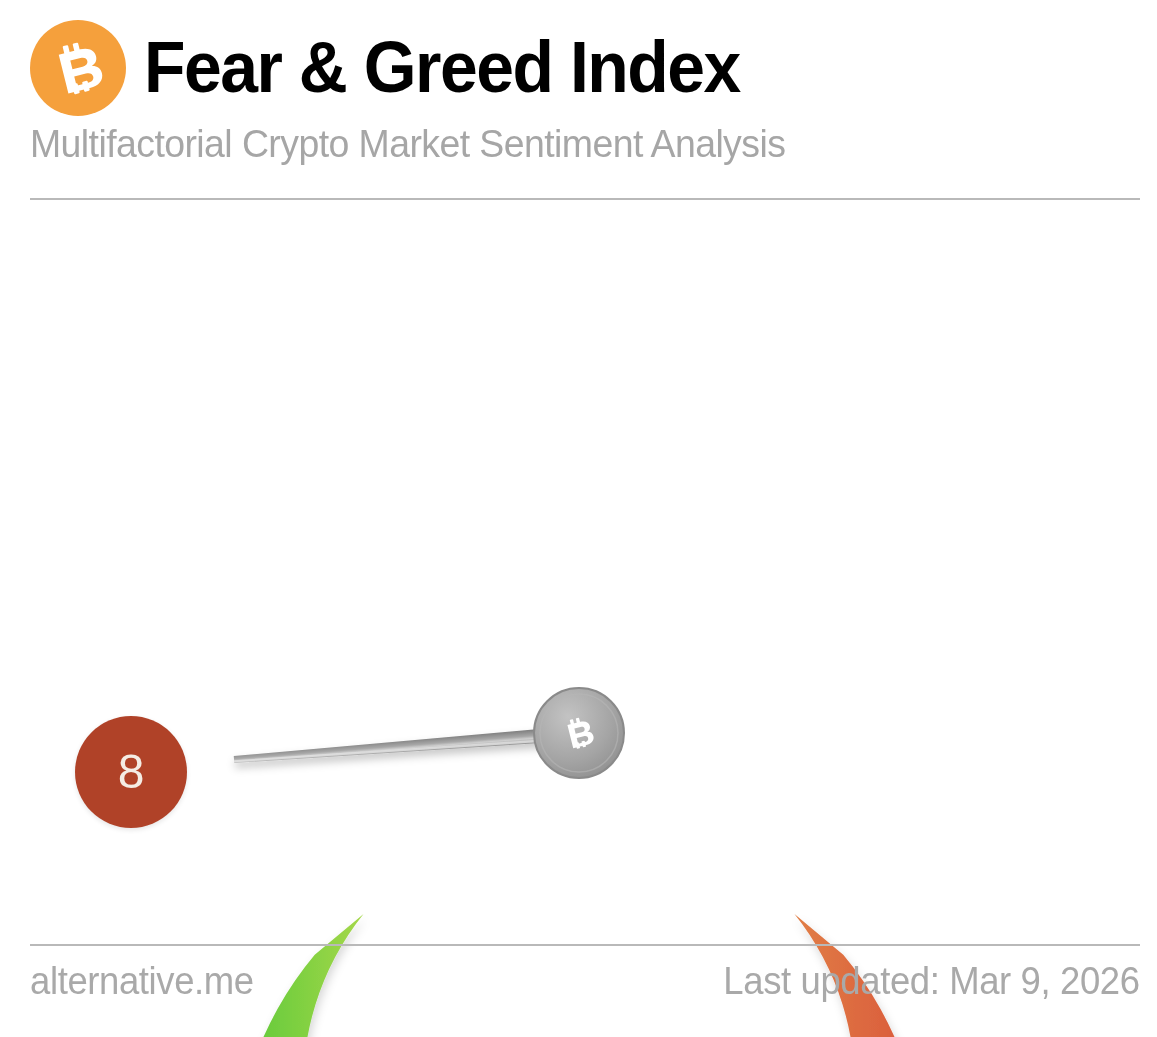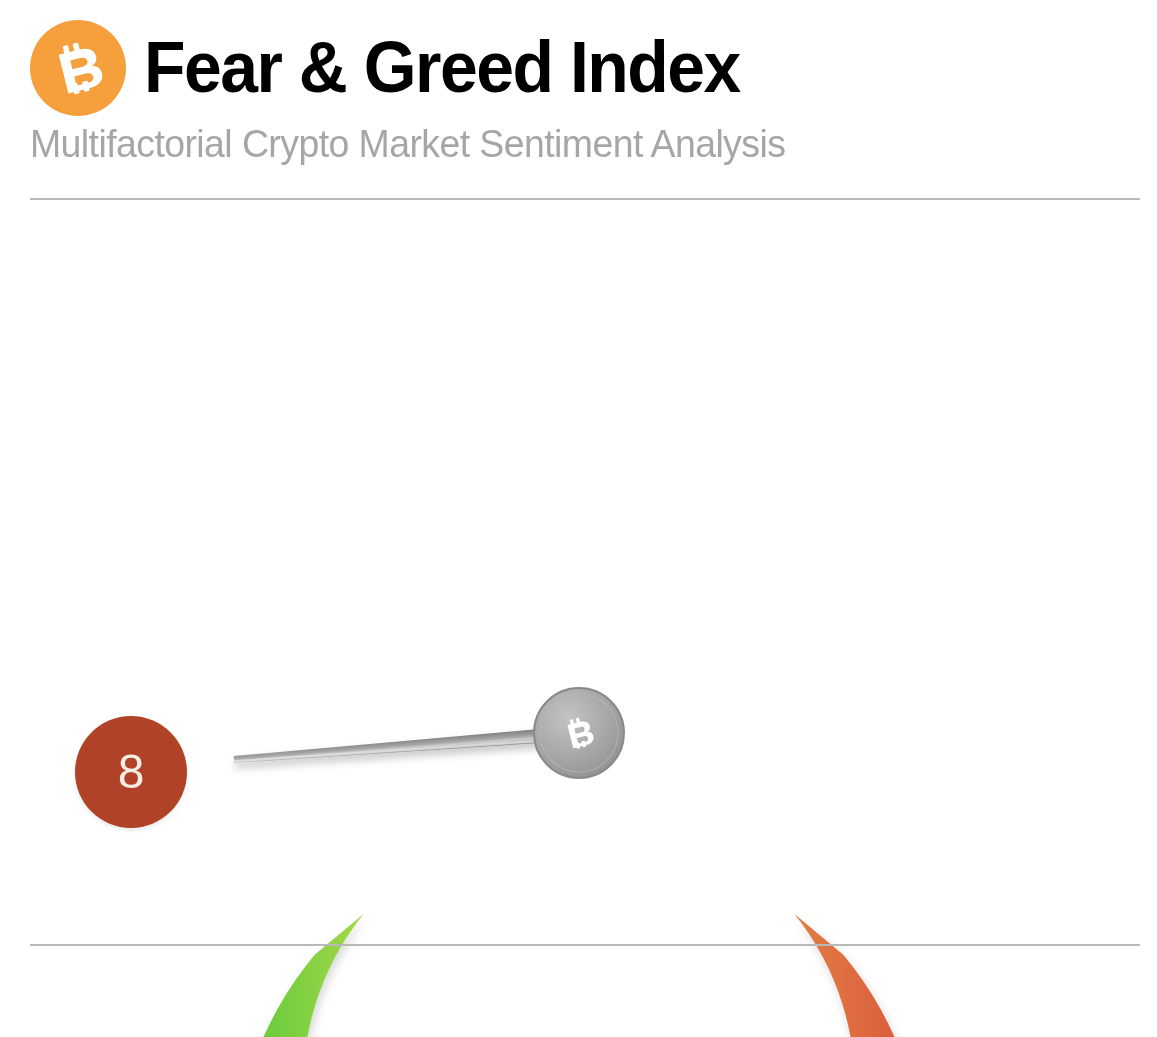--- a/index.html
+++ b/index.html
@@ -270,14 +270,18 @@
       </g>
     </svg>
   </div>
 
   <div class="value-badge">
     <span>8</span>
   </div>
 
   <div class="divider divider-bottom"></div>
 
+  <div class="footer">
+    <div class="footer-left">alternative.me</div>
+    <div class="footer-right">Last updated: Mar 9, 2026</div>
+  </div>
 
 </div>
 
 </body></html>

